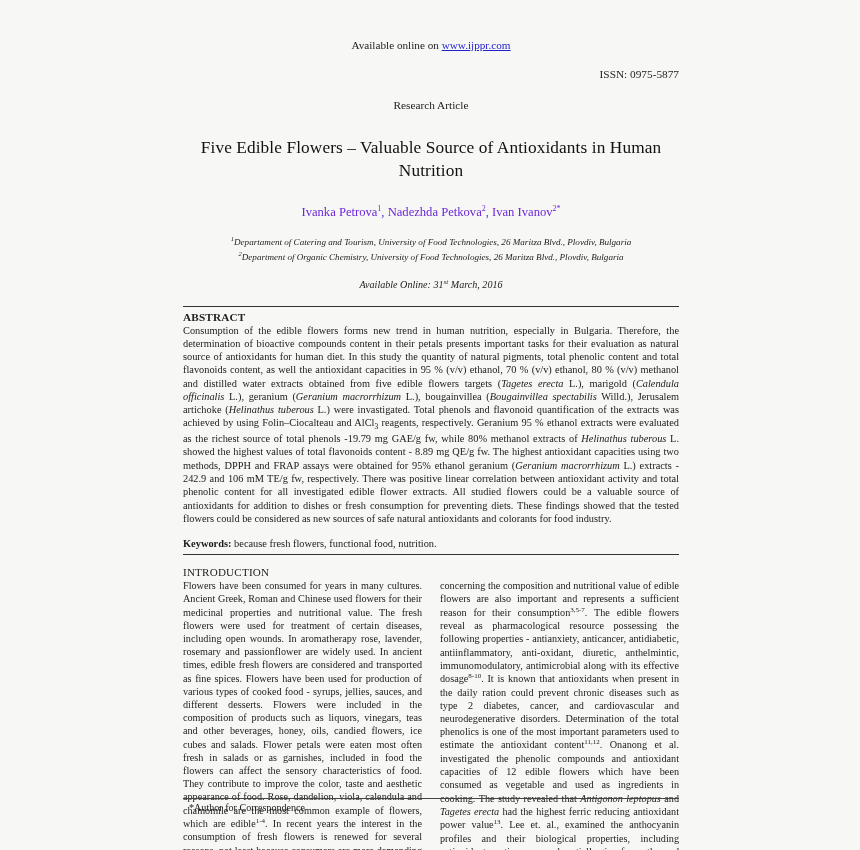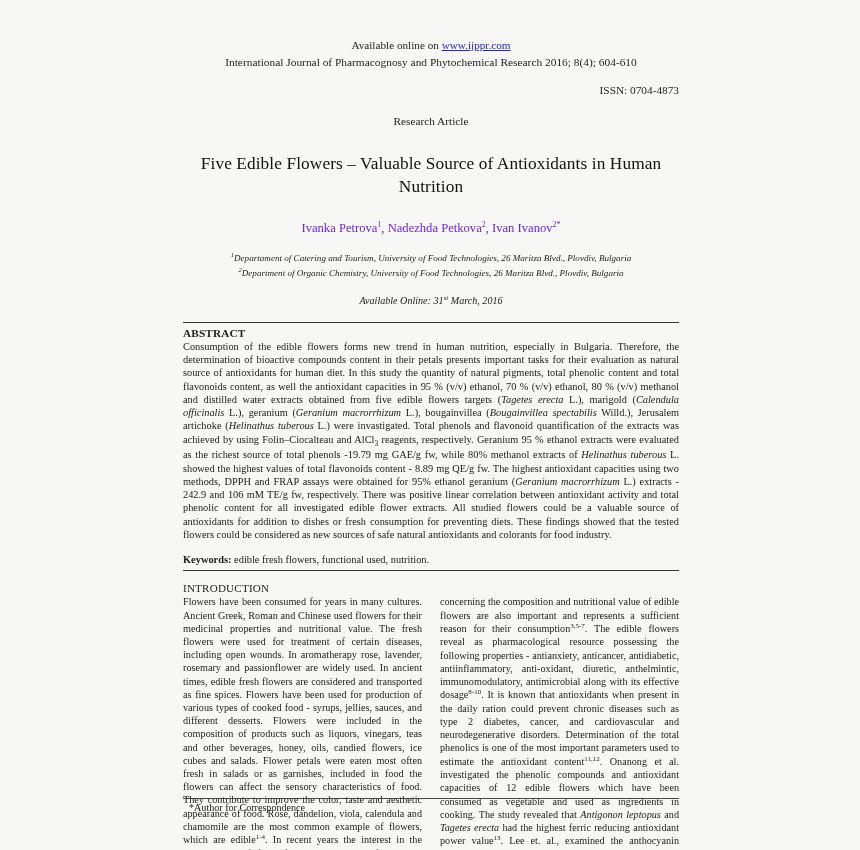--- a/index.html
+++ b/index.html
@@ -167,24 +167,23 @@
   }
 </style>
 </head>
 <body>
 
 <div class="page">
   <div class="content">
 
     <div class="masthead">
       <div class="line1"><span>Available online on </span><a class="jlink" href="#">www.ijppr.com</a></div>
-      <div class="line2">International Journal of Pharmacognosy and Phytochemical Research 2016; 8(4); 604-610</div>
-    </div>
-
-    <div class="issn">ISSN: 0704-4873</div>
+    </div>
+
+    <div class="issn">ISSN: 0975-5877</div>
 
     <div class="artType">Research Article</div>
 
     <div class="title">Five Edible Flowers – Valuable Source of Antioxidants in Human Nutrition</div>
 
     <div class="authors">
       <span><span>Ivanka Petrova</span><sup>1</sup></span>,
       <span><span>Nadezhda Petkova</span><sup>2</sup></span>,
       <span><span>Ivan Ivanov</span><sup>2*</sup></span>
     </div>
@@ -194,21 +193,21 @@
       <div><sup>2</sup><span>Department of Organic Chemistry, University of Food Technologies, 26 Maritza Blvd., Plovdiv, Bulgaria</span></div>
     </div>
 
     <div class="avail"><span>Available Online: 31</span><sup>st</sup><span> March, 2016</span></div>
 
     <div class="abs-wrap">
       <hr class="rule">
       <div class="abs-head">ABSTRACT</div>
       <div class="abs-body">Consumption of the edible flowers forms new trend in human nutrition, especially in Bulgaria. Therefore, the determination of bioactive compounds content in their petals presents important tasks for their evaluation as natural source of antioxidants for human diet. In this study the quantity of natural pigments, total phenolic content and total flavonoids content, as well the antioxidant capacities in 95 % (v/v) ethanol, 70 % (v/v) ethanol, 80 % (v/v) methanol and distilled water extracts obtained from five edible flowers targets (<i>Tagetes erecta</i> L.), marigold (<i>Calendula officinalis</i> L.), geranium (<i>Geranium macrorrhizum</i> L.), bougainvillea (<i>Bougainvillea spectabilis</i> Willd.), Jerusalem artichoke (<i>Helinathus tuberous</i> L.) were invastigated. Total phenols and flavonoid quantification of the extracts was achieved by using Folin–Ciocalteau and AlCl<sub>3</sub> reagents, respectively. Geranium 95 % ethanol extracts were evaluated as the richest source of total phenols -19.79 mg GAE/g fw, while 80% methanol extracts of <i>Helinathus tuberous</i> L. showed the highest values of total flavonoids content - 8.89 mg QE/g fw. The highest antioxidant capacities using two methods, DPPH and FRAP assays were obtained for 95% ethanol geranium (<i>Geranium macrorrhizum</i> L.) extracts - 242.9 and 106 mM TE/g fw, respectively. There was positive linear correlation between antioxidant activity and total phenolic content for all investigated edible flower extracts. All studied flowers could be a valuable source of antioxidants for addition to dishes or fresh consumption for preventing diets. These findings showed that the tested flowers could be considered as new sources of safe natural antioxidants and colorants for food industry.</div>
 
-      <div class="keywords"><b>Keywords:</b><span> edible fresh flowers, functional used, nutrition.</span></div>
+      <div class="keywords"><b>Keywords:</b><span> because fresh flowers, functional food, nutrition.</span></div>
       <hr class="rule">
     </div>
 
     <div class="sec-head">INTRODUCTION</div>
 
     <div class="cols">
       <div class="col">Flowers have been consumed for years in many cultures. Ancient Greek, Roman and Chinese used flowers for their medicinal properties and nutritional value. The fresh flowers were used for treatment of certain diseases, including open wounds. In aromatherapy rose, lavender, rosemary and passionflower are widely used. In ancient times, edible fresh flowers are considered and transported as fine spices. Flowers have been used for production of various types of cooked food - syrups, jellies, sauces, and different desserts. Flowers were included in the composition of products such as liquors, vinegars, teas and other beverages, honey, oils, candied flowers, ice cubes and salads. Flower petals were eaten most often fresh in salads or as garnishes, included in food the flowers can affect the sensory characteristics of food. They contribute to improve the color, taste and aesthetic appearance of food. Rose, dandelion, viola, calendula and chamomile are the most common example of flowers, which are edible<sup>1-4</sup>. In recent years the interest in the consumption of fresh flowers is renewed for several reasons, not least because consumers are more demanding in their choices of food. Edible flowers are becoming more popular, flowers are used in meals as a garnish or ingredients in salads, soups, entrees, desserts and drinks. New researches and reviews</div>
 
       <div class="col">concerning the composition and nutritional value of edible flowers are also important and represents a sufficient reason for their consumption<sup>3,5-7</sup>. The edible flowers reveal as pharmacological resource possessing the following properties - antianxiety, anticancer, antidiabetic, antiinflammatory, anti-oxidant, diuretic, anthelmintic, immunomodulatory, antimicrobial along with its effective dosage<sup>8-10</sup>. It is known that antioxidants when present in the daily ration could prevent chronic diseases such as type 2 diabetes, cancer, and cardiovascular and neurodegenerative disorders. Determination of the total phenolics is one of the most important parameters used to estimate the antioxidant content<sup>11,12</sup>. Onanong et al. investigated the phenolic compounds and antioxidant capacities of 12 edible flowers which have been consumed as vegetable and used as ingredients in cooking. The study revealed that <i>Antigonon leptopus</i> and <i>Tagetes erecta</i> had the highest ferric reducing antioxidant power value<sup>13</sup>. Lee et. al., examined the anthocyanin profiles and their biological properties, including antioxidant, anticancer, and antiallergic, from the red petals of edible rose. A recent study reveals that flowers with higher total phenolics content are </div>
     </div>

